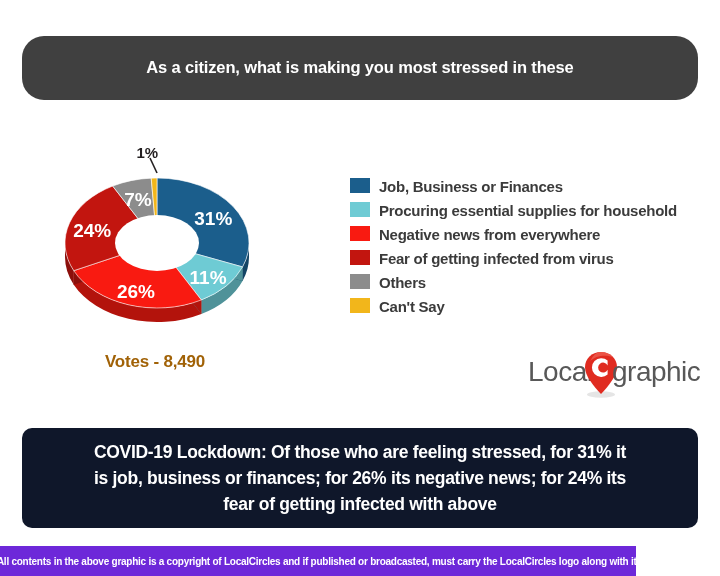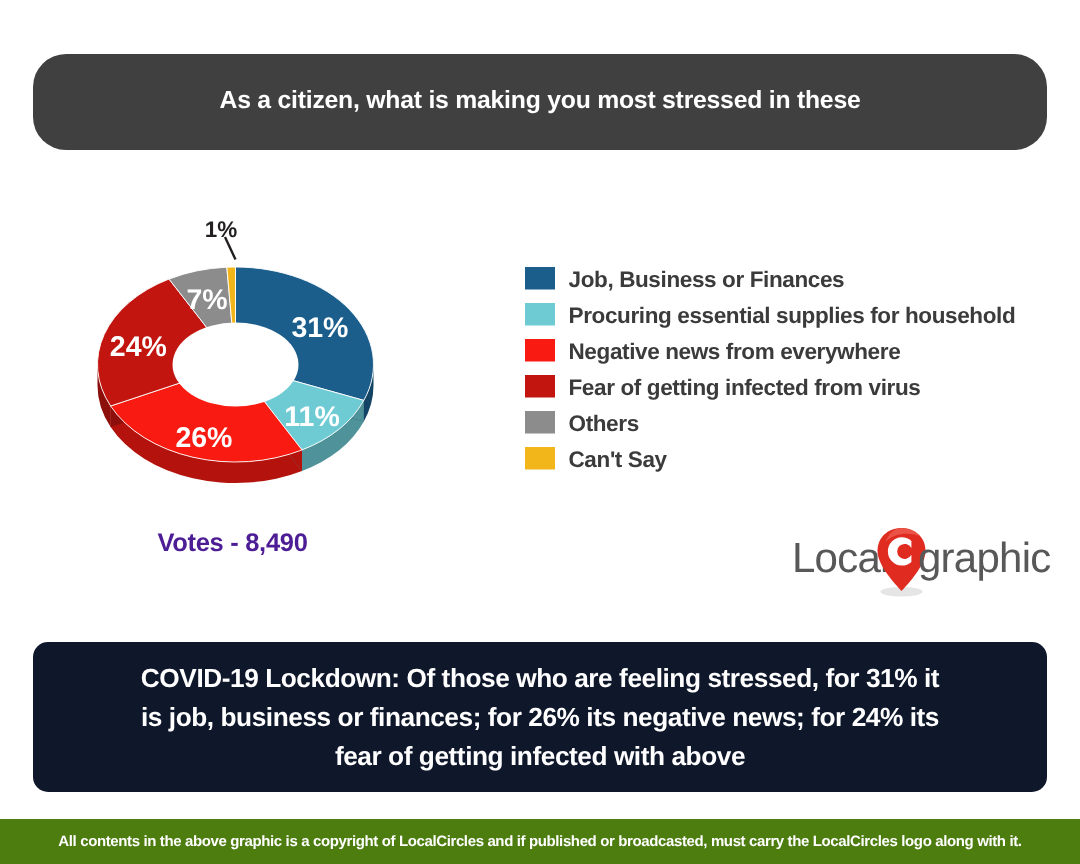--- a/index.html
+++ b/index.html
@@ -75,21 +75,21 @@
   }
 
   #votes-label {
     position: absolute;
     left: 30px;
     top: 232px;
     width: 250px;
     text-align: center;
     font-size: 17px;
     font-weight: bold;
-    color: #4c1d95;
+    color: #a16207;
     letter-spacing: -0.2px;
   }
 
   
   #legend {
     position: absolute;
     left: 306px;
     top: 58px;
   }
   .legend-row {
@@ -159,23 +159,23 @@
     text-align: center;
     line-height: 1.5;
     letter-spacing: -0.3px;
   }
 
   
   #footer-strip {
     position: absolute;
     left: 0;
     top: 546px;
-    width: 720px;
+    width: 636px;
     height: 30px;
-    background: #4d7c0f;
+    background: #6d28d9;
     display: flex;
     align-items: center;
     justify-content: center;
   }
   #footer-strip .ftext {
     color: #ffffff;
     font-size: 10px;
     font-weight: bold;
     text-align: center;
     letter-spacing: -0.25px;

